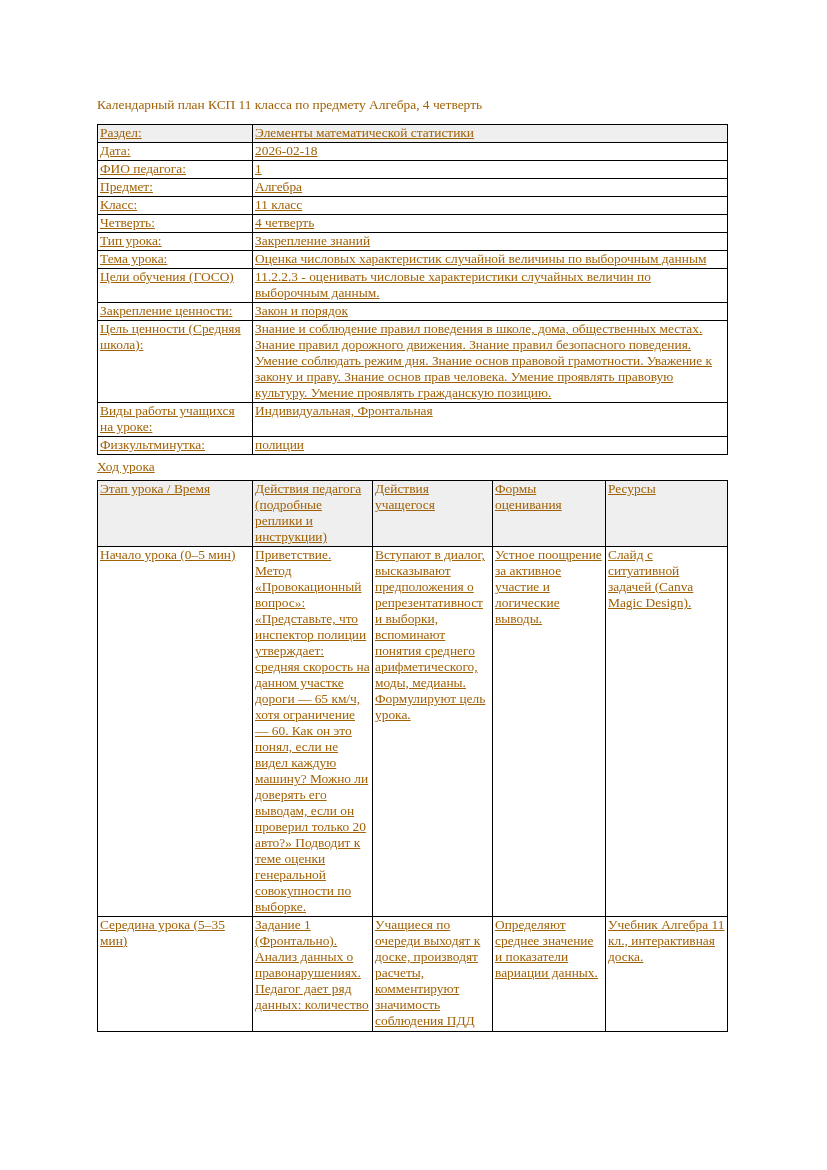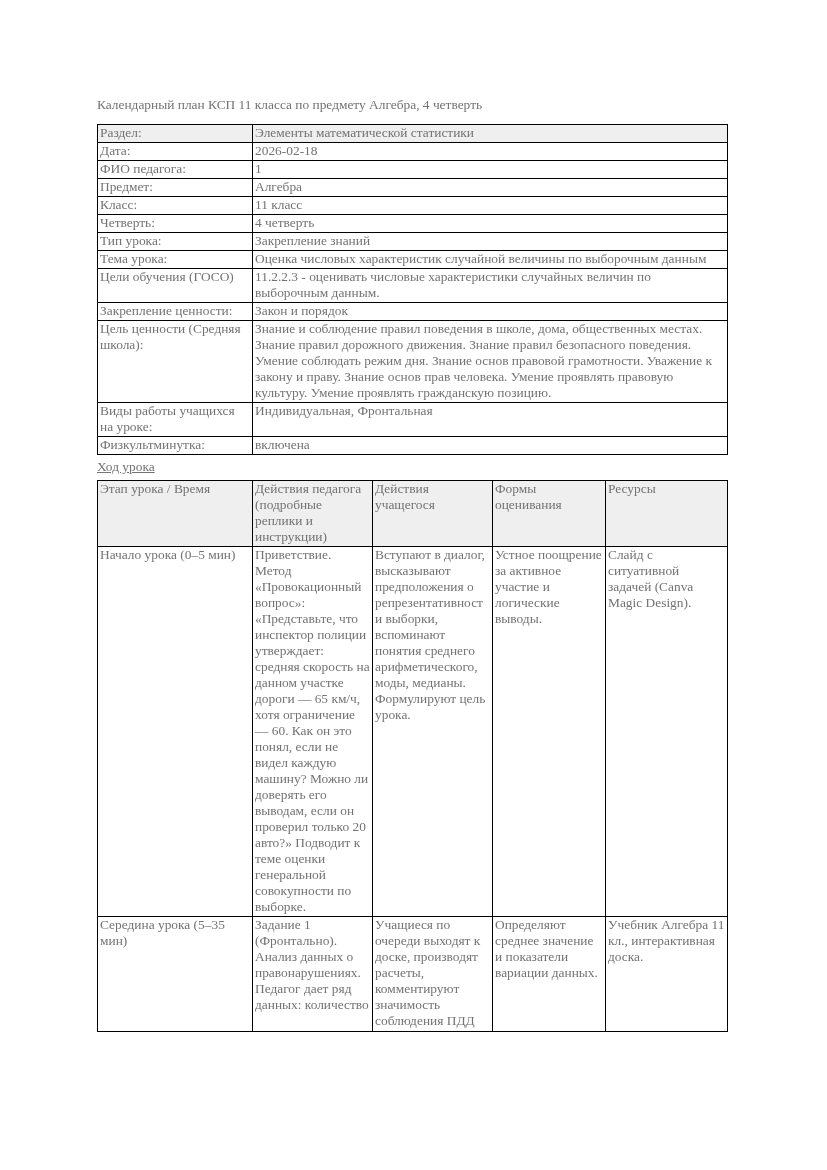--- a/index.html
+++ b/index.html
@@ -5,21 +5,21 @@
   html, body { margin: 0; padding: 0; background: #ffffff; }
   .page {
     position: relative;
     width: 827px;
     height: 1170px;
     background: #ffffff;
     overflow: hidden;
     font-family: "Liberation Serif", serif;
     font-size: 13.4px;
     line-height: 16px;
-    color: #737373;
+    color: #a16207;
   }
   .content {
     position: absolute;
     left: 97px;
     top: 97px;
     width: 630px;
   }
   .doc-title {
     margin: 0 0 11px 0;
     white-space: nowrap;
@@ -29,20 +29,21 @@
     table-layout: fixed;
     width: 630px;
   }
   td, th {
     border: 1px solid #000000;
     vertical-align: top;
     padding: 0 2px 1px 2px;
     font-weight: normal;
     text-align: left;
     word-wrap: break-word;
+    text-decoration: underline;
   }
   .shaded { background: #efefef; }
   .section-label { margin: 4px 0 5px 0; text-decoration: underline; }
   .clip { height: 113px; overflow: hidden; }
 </style>
 </head>
 <body>
 
 <div class="page">
   <div class="content">
@@ -98,21 +99,21 @@
         <tr>
           <td>Цель ценности (Средняя школа):</td>
           <td>Знание и соблюдение правил поведения в школе, дома, общественных местах. Знание правил дорожного движения. Знание правил безопасного поведения. Умение соблюдать режим дня. Знание основ правовой грамотности. Уважение к закону и праву. Знание основ прав человека. Умение проявлять правовую культуру. Умение проявлять гражданскую позицию.</td>
         </tr>
         <tr>
           <td>Виды работы учащихся на уроке:</td>
           <td>Индивидуальная, Фронтальная</td>
         </tr>
         <tr>
           <td>Физкультминутка:</td>
-          <td>включена</td>
+          <td>полиции</td>
         </tr>
       </tbody>
     </table>
 
     <p class="section-label">Ход урока</p>
 
     <table>
       <colgroup>
         <col style="width:155px">
           <col style="width:120px">

